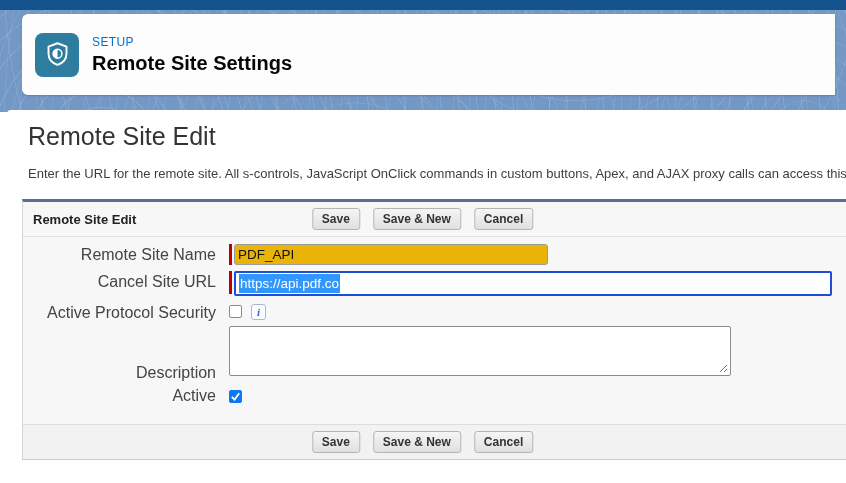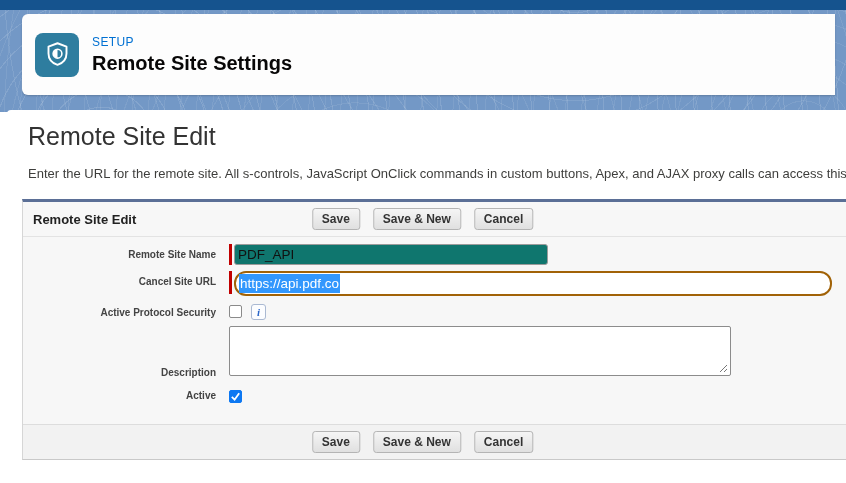--- a/index.html
+++ b/index.html
@@ -77,34 +77,34 @@
     font-family:"Liberation Sans", sans-serif;
     font-size:12px;font-weight:bold;color:#333;
     background:linear-gradient(#f5f5f5,#e0e0e0);
     border:1px solid #b4b4b4;border-radius:3px;
     padding:3px 9px;line-height:14px;cursor:pointer;
   }
   .form-body{padding-top:7px;}
   .frow{display:flex;margin-bottom:6px;}
   .flabel{
     width:193px;flex-shrink:0;text-align:right;
-    font-size:10px;font-weight:bold;color:#444;padding-top:4px;line-height:14px;
+    font-size:16px;font-weight:normal;color:#444;padding-top:4px;line-height:14px;
   }
   .fval{margin-left:13px;display:flex;align-items:flex-start;}
   .reqbar{width:3px;height:21px;background:#c00000;margin-right:2px;flex-shrink:0;}
   .reqbar.tall{height:23px;}
   .text-input{
     height:17px;width:306px;
-    border:1px solid #9b9b9b;border-radius:3px;background:#0f766e;
+    border:1px solid #9b9b9b;border-radius:3px;background:#eab308;
     padding:1px 3px;font-family:"Liberation Sans", sans-serif;
     font-size:13.5px;color:#111;
   }
   .url-input{
     width:588px;height:19px;background:#fff;
-    border:2px solid #a16207;border-radius:12px;
+    border:2px solid #1d4ed8;border-radius:2px;
     padding:1px 3px;font-size:13.5px;line-height:19px;
     display:flex;align-items:center;
   }
   .selection{background:#3297fd;color:#fff;padding:0 1px;}
   .checkbox{
     width:13px;height:13px;border-radius:2px;margin-top:3px;
     border:1px solid #8a8a8a;background:#fff;box-sizing:border-box;
     display:flex;align-items:center;justify-content:center;cursor:pointer;
   }
   .checkbox[data-checked="true"]{

